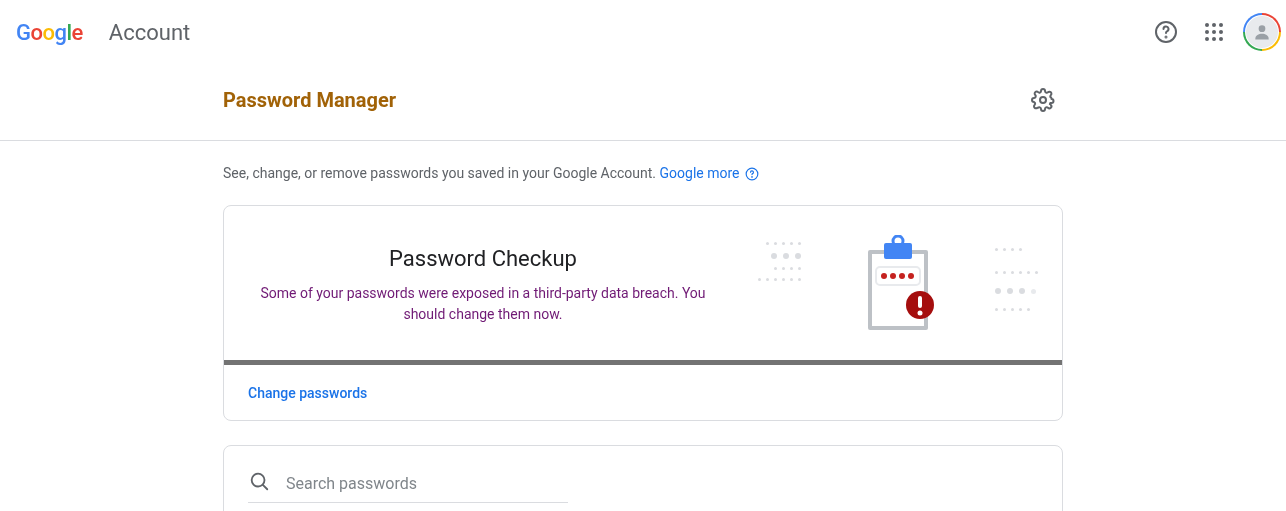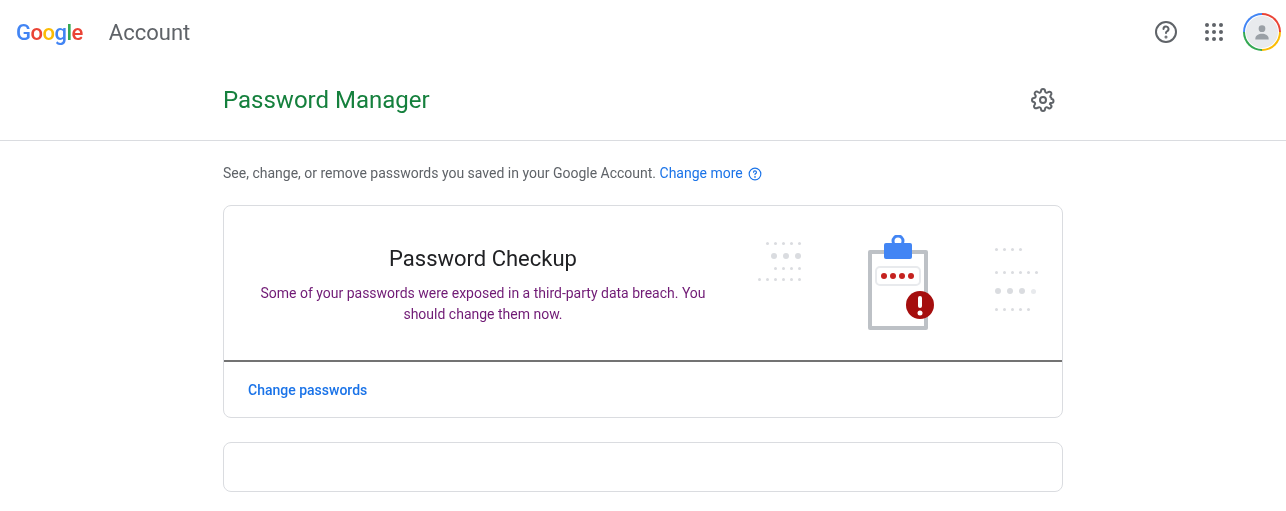--- a/index.html
+++ b/index.html
@@ -94,23 +94,23 @@
     }
     .title-row {
       max-width: 840px;
       margin: 0 auto;
       padding: 16px 0 20px;
       display: flex;
       align-items: center;
       justify-content: space-between;
     }
     .page-title {
-      font-size: 24px;
-      font-weight: 400;
-      color: #15803d;
+      font-size: 20px;
+      font-weight: 700;
+      color: #a16207;
     }
     hr.divider {
       border: none;
       border-top: 1px solid #dadce0;
     }
     .content {
       max-width: 840px;
       margin: 0 auto;
       padding-top: 24px;
     }
@@ -157,21 +157,21 @@
     }
     .card-illustration {
       width: 280px;
       height: 110px;
       display: flex;
       align-items: center;
       justify-content: center;
       position: relative;
     }
     .card-action {
-      border-top: 2px solid #737373;
+      border-top: 5px solid #737373;
       padding: 18px 24px;
     }
     .link-btn {
       color: #1a73e8;
       font-size: 14px;
       font-weight: 500;
       cursor: pointer;
       text-decoration: none;
     }
     .sites-card {
@@ -282,21 +282,21 @@
     </svg>
   </div>
 </div>
 
 <hr class="divider">
 
 <div class="content">
   <p class="intro">
     <span>See, change, or remove passwords you saved in your Google Account. </span>
     <a class="learn-more">
-      <span>Change more</span>
+      <span>Google more</span>
       <span class="help-inline">
         <svg width="14" height="14" viewBox="0 0 24 24" fill="none" stroke="#1a73e8" stroke-width="2">
           <circle cx="12" cy="12" r="10"></circle>
           <path d="M9.5 9a2.5 2.5 0 1 1 3.5 2.3c-.8.4-1 .9-1 1.7" stroke-linecap="round"></path>
           <circle cx="12" cy="17" r="0.5" fill="#1a73e8"></circle>
         </svg>
       </span>
     </a>
   </p>
 
@@ -380,15 +380,24 @@
         </div>
       </div>
     </div>
     <div class="card-action">
       <a class="link-btn">Change passwords</a>
     </div>
   </div>
 
   <div class="sites-card">
     <div class="sites-row">
+      <div class="search-box">
+        <span>
+          <svg width="22" height="22" viewBox="0 0 24 24" fill="none" stroke="#5f6368" stroke-width="2">
+            <circle cx="11" cy="11" r="7"></circle>
+            <line x1="21" y1="21" x2="16.2" y2="16.2" stroke-linecap="round"></line>
+          </svg>
+        </span>
+        <input class="search-input" type="text" placeholder="Search passwords" style="">
+      </div>
     </div>
   </div>
 </div>
 
 </body></html>

